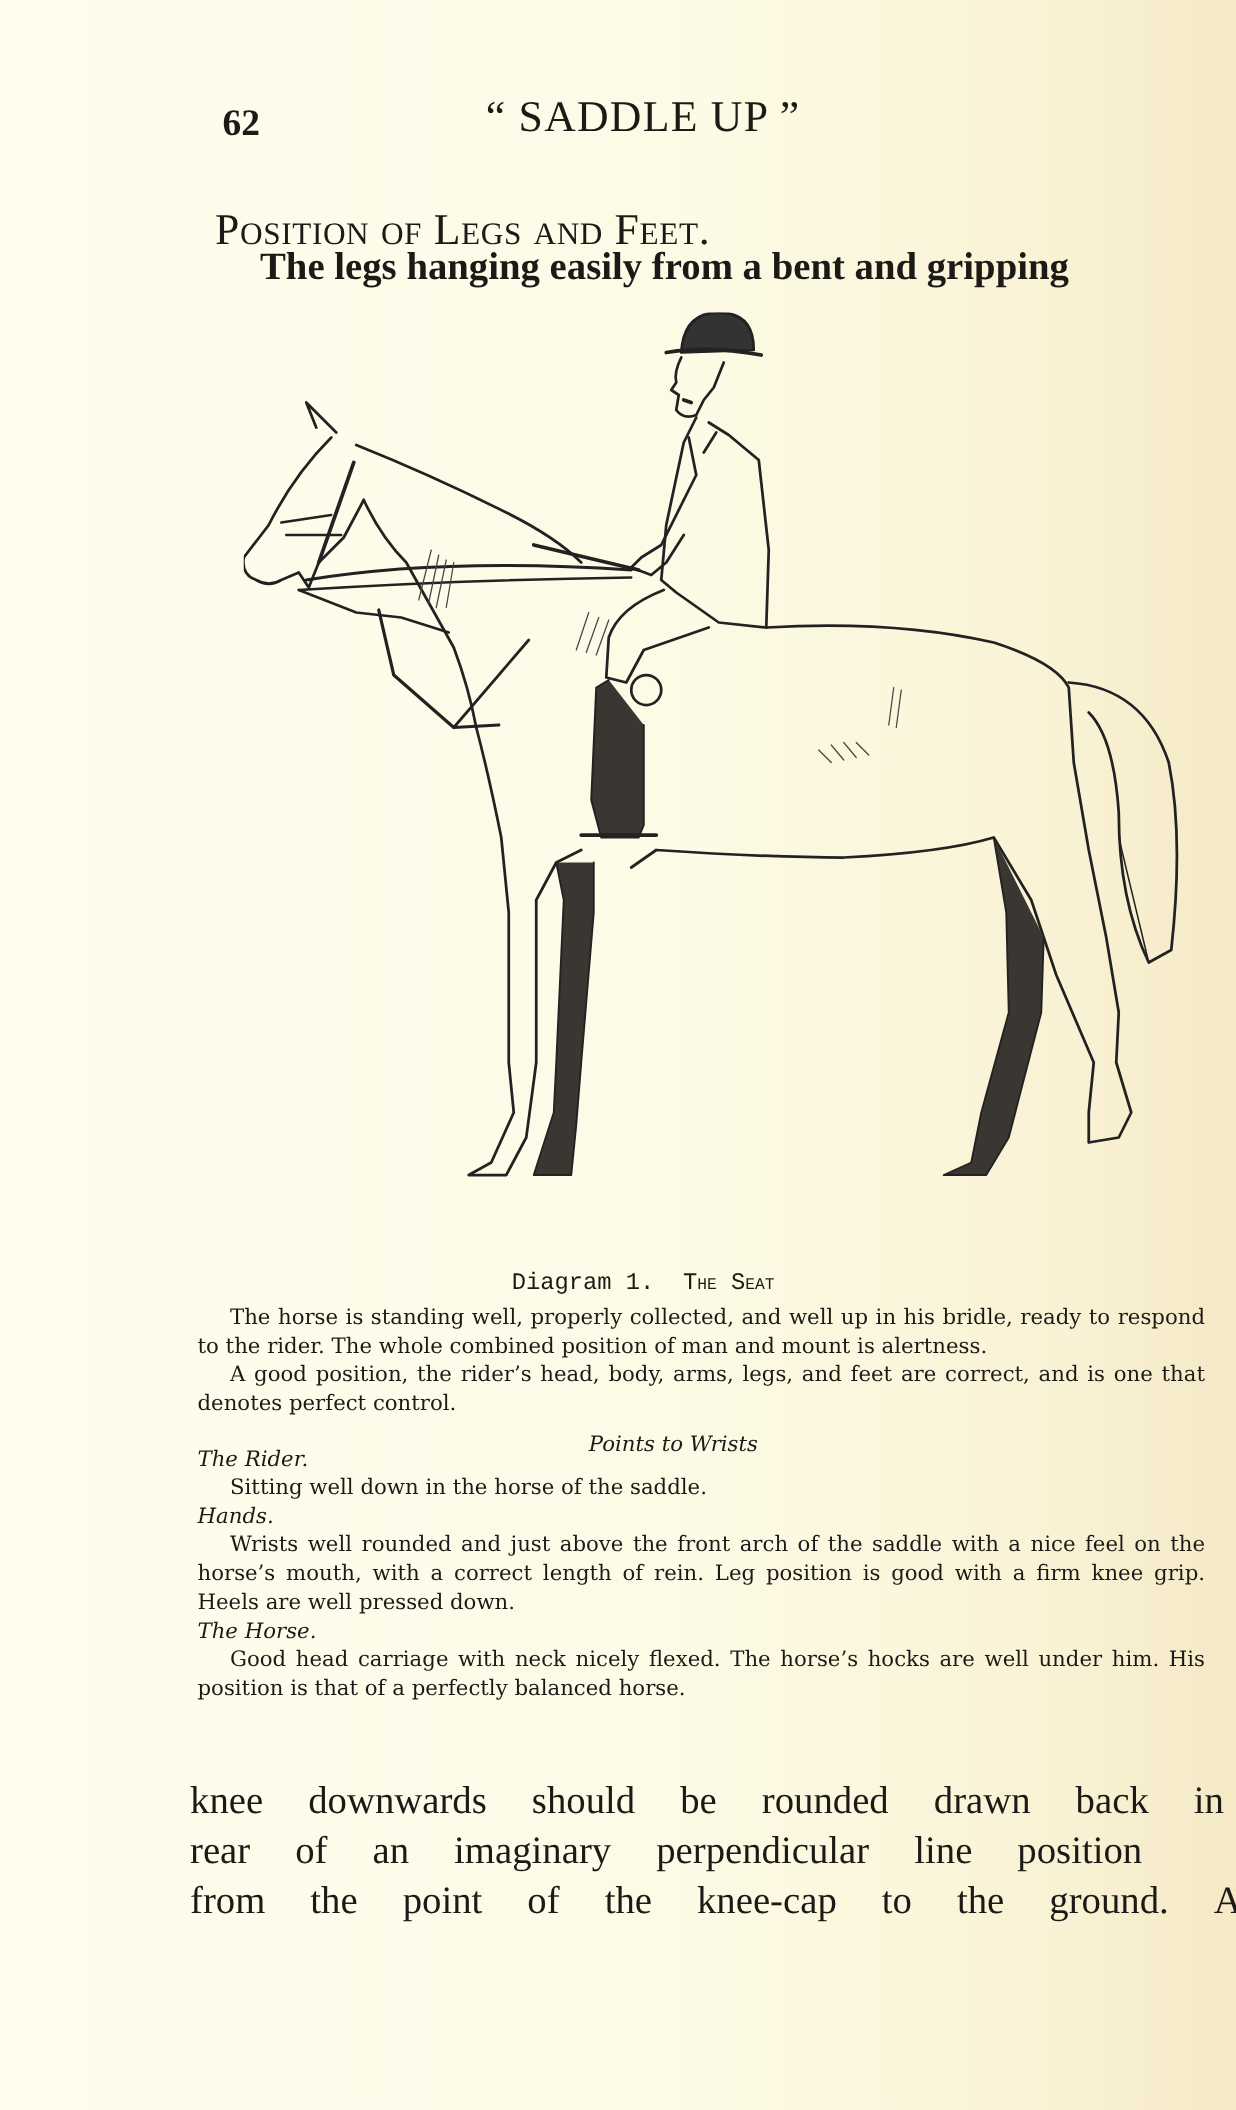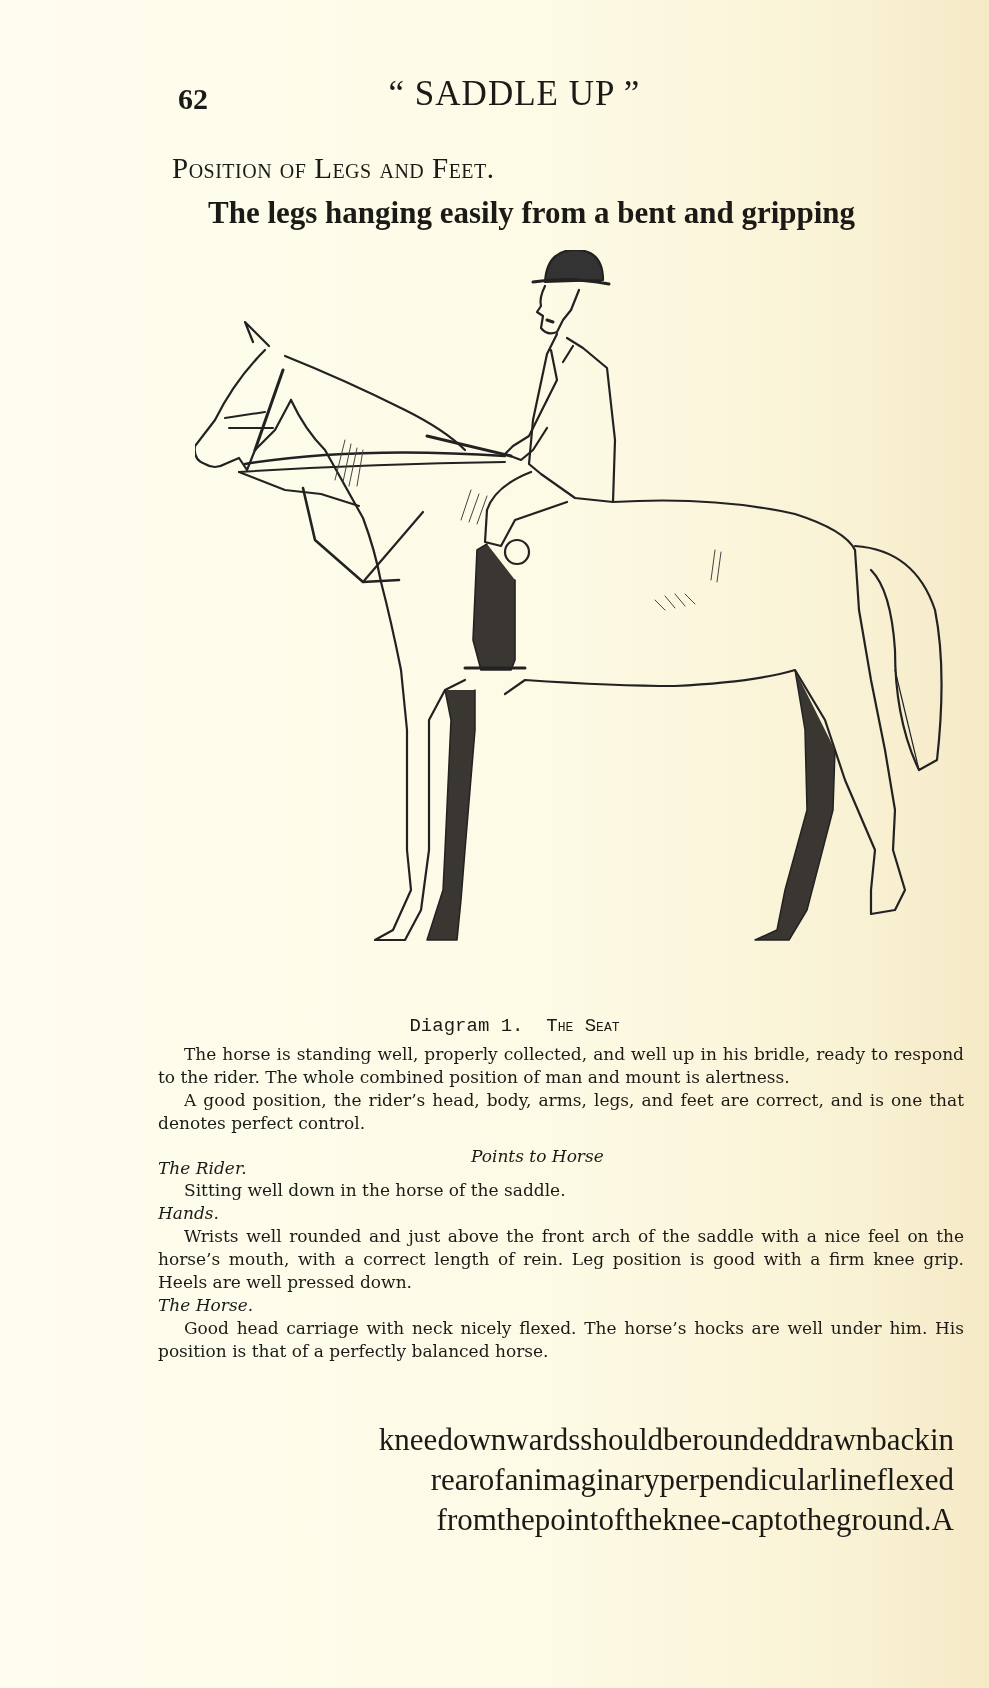--- a/index.html
+++ b/index.html
@@ -6,33 +6,33 @@
   body {
     width: 989px; height: 1688px; overflow: hidden;
     background: linear-gradient(90deg, #fefdee 0%, #fdfbe6 55%, #f9f1d3 88%, #f5e9c6 100%);
     font-family: "Liberation Serif", "DejaVu Serif", serif;
     color: #1c1a16;
     position: relative;
   }
   .abs { position: absolute; }
   .running-head .pg { left: 178px; top: 82px; font-size: 30px; font-weight: bold; }
   .running-head .title { left: 0; width: 989px; top: 74px; text-align: center; font-size: 35px; letter-spacing: 1px; padding-left: 40px; box-sizing: border-box; }
-  .section-title { left: 172px; top: 152px; font-size: 29px; font-variant: small-caps; letter-spacing: 0.5px; }
+  .section-title { left: 172px; top: 164px; font-size: 35px; font-variant: small-caps; letter-spacing: 0.5px; }
   .lead { left: 208px; top: 195px; font-size: 31px; white-space: nowrap; font-weight: bold; }
   .illustration { left: 195px; top: 250px; width: 750px; height: 770px; }
   .caption-title { left: 0; width: 989px; top: 1015px; text-align: center; font-size: 19px; font-family: Liberation Mono, monospace; padding-left: 40px; box-sizing: border-box; }
   .caption-title .sc { font-variant: small-caps; }
   .notes { left: 158px; width: 806px; top: 1043px; font-family: "DejaVu Serif", serif; font-size: 17px; line-height: 23px; text-align: justify; }
   .notes p { margin: 0; text-indent: 26px; }
   .notes .h { font-style: italic; text-indent: 0; }
   .points-row { position: relative; height: 34px; margin-top: 10px; }
   .points-row .rider { position: absolute; left: 0; top: 12px; font-style: italic; }
   .points-row .pn { position: absolute; left: 313px; top: 0; font-style: italic; }
   .body-text { left: 152px; width: 802px; top: 1420px; font-size: 31px; line-height: 40px; }
-  .body-text .line { display: flex; justify-content: flex-end; white-space: nowrap; }
+  .body-text .line { display: flex; justify-content: flex-start; white-space: nowrap; gap: 36px; }
 </style>
 </head>
 <body>
 
 <div class="running-head">
   <div class="abs pg">62</div>
   <div class="abs title">“ SADDLE UP ”</div>
 </div>
 
 <div class="abs section-title">Position of Legs and Feet.</div>
@@ -91,21 +91,21 @@
 
 <div class="abs caption-title">
   <span>Diagram 1.</span>&nbsp;&nbsp;<span class="sc">The Seat</span>
 </div>
 
 <div class="abs notes">
   <p>The horse is standing well, properly collected, and well up in his bridle, ready to respond to the rider.  The whole combined position of man and mount is alertness.</p>
   <p>A good position, the rider’s head, body, arms, legs, and feet are correct, and is one that denotes perfect control.</p>
   <div class="points-row">
     <span class="rider">The Rider.</span>
-    <span class="pn">Points to Horse</span>
+    <span class="pn">Points to Wrists</span>
   </div>
   <p>Sitting well down in the horse of the saddle.</p>
   <p class="h">Hands.</p>
   <p>Wrists well rounded and just above the front arch of the saddle with a nice feel on the horse’s mouth, with a correct length of rein.  Leg position is good with a firm knee grip.  Heels are well pressed down.</p>
   <p class="h">The Horse.</p>
   <p>Good head carriage with neck nicely flexed.  The horse’s hocks are well under him.  His position is that of a perfectly balanced horse.</p>
 </div>
 
 <div class="abs body-text">
   <div class="line">
@@ -118,21 +118,21 @@
       <span>back</span>
       <span>in</span>
     </div>
   <div class="line">
       <span>rear</span>
       <span>of</span>
       <span>an</span>
       <span>imaginary</span>
       <span>perpendicular</span>
       <span>line</span>
-      <span>flexed</span>
+      <span>position</span>
     </div>
   <div class="line">
       <span>from</span>
       <span>the</span>
       <span>point</span>
       <span>of</span>
       <span>the</span>
       <span>knee-cap</span>
       <span>to</span>
       <span>the</span>

